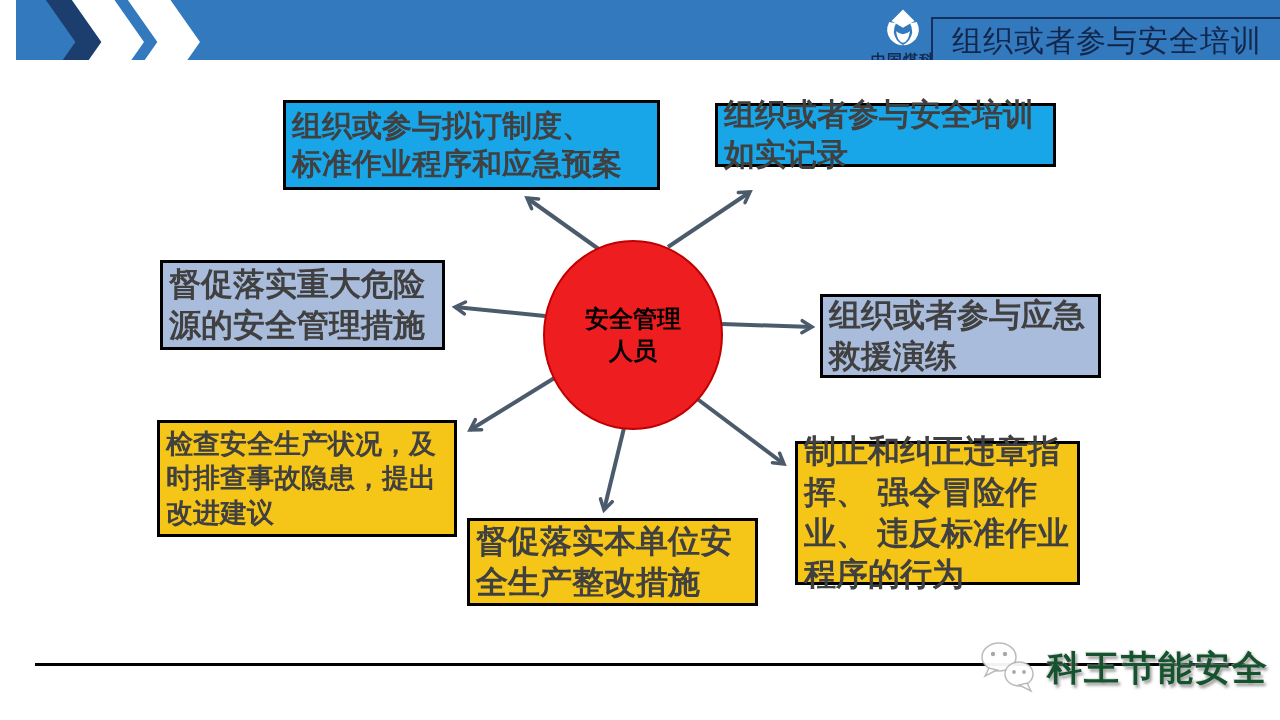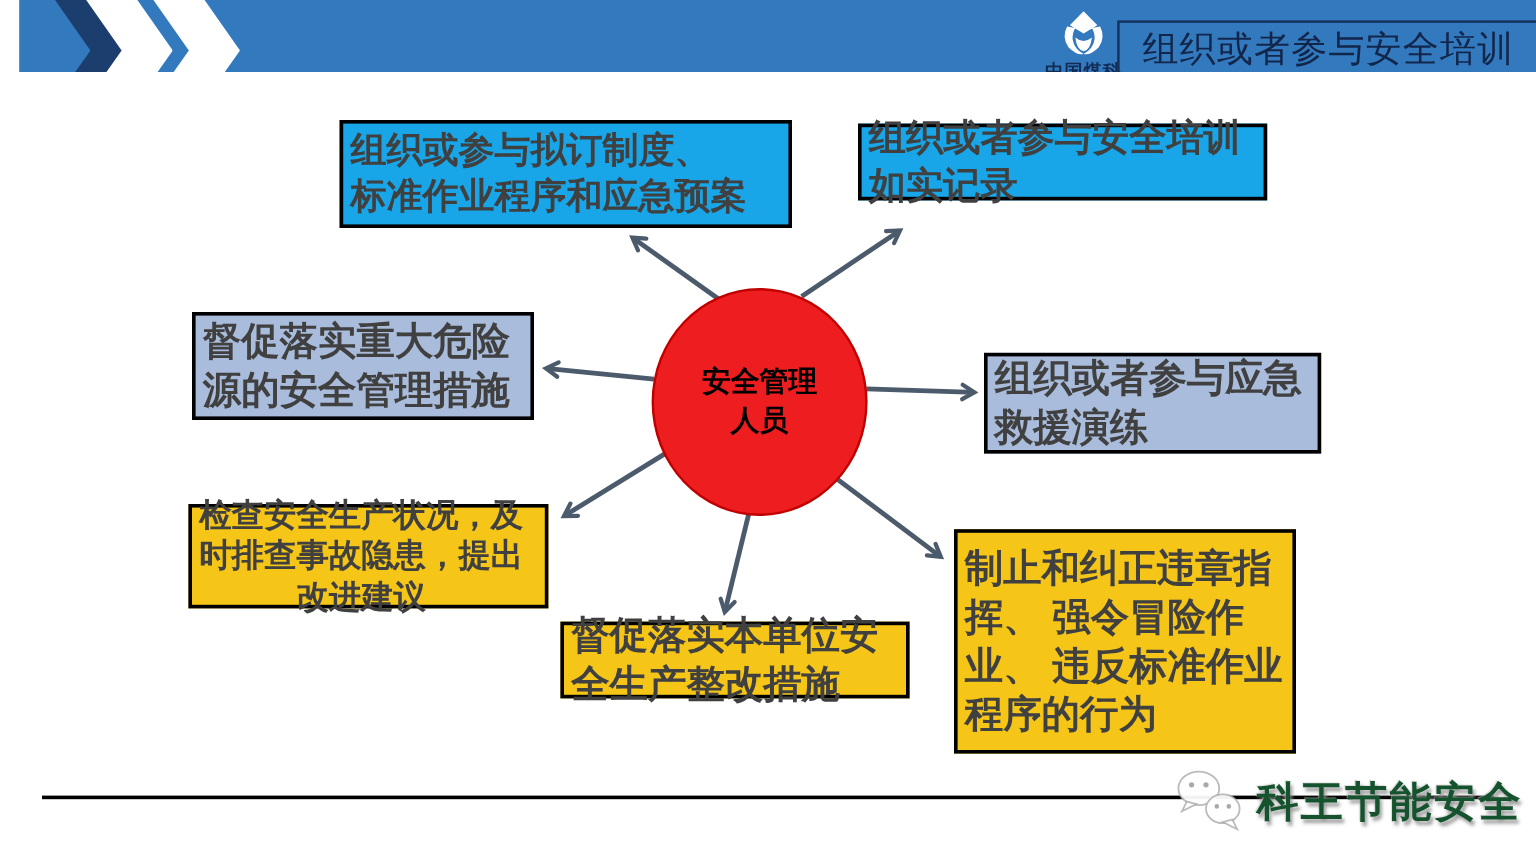--- a/index.html
+++ b/index.html
@@ -87,28 +87,28 @@
 
   <div class="dbox fs31" style="left: 715px; top: 103px; width: 341px; height: 64px; background-color: rgb(24, 166, 232);">组织或者参与安全培训
 如实记录</div>
 
   <div class="dbox fs32" style="left: 160px; top: 260px; width: 285px; height: 90px; background-color: rgb(169, 188, 219);">督促落实重大危险
 源的安全管理措施</div>
 
   <div class="dbox fs32" style="left: 820px; top: 294px; width: 281px; height: 84px; background-color: rgb(169, 188, 219);">组织或者参与应急
 救援演练</div>
 
-  <div class="dbox fs27" style="left: 157px; top: 420px; width: 300px; height: 87px; background-color: rgb(245, 197, 23); text-align: center;">检查安全生产状况，及
+  <div class="dbox fs27" style="left: 157px; top: 420px; width: 300px; height: 117px; background-color: rgb(245, 197, 23);">检查安全生产状况，及
 时排查事故隐患，提出
 改进建议</div>
 
-  <div class="dbox fs32" style="left: 467px; top: 518px; width: 291px; height: 64px; background-color: rgb(245, 197, 23);">督促落实本单位安
+  <div class="dbox fs32" style="left: 467px; top: 518px; width: 291px; height: 88px; background-color: rgb(245, 197, 23);">督促落实本单位安
 全生产整改措施</div>
 
-  <div class="dbox fs32" style="left: 795px; top: 441px; width: 285px; height: 187px; background-color: rgb(245, 197, 23);">制止和纠正违章指
+  <div class="dbox fs32" style="left: 795px; top: 441px; width: 285px; height: 144px; background-color: rgb(245, 197, 23);">制止和纠正违章指
 挥、 强令冒险作
 业、 违反标准作业
 程序的行为</div>
 
   <div class="center-circle" style="background-color: rgb(238, 29, 31);">
     <span>安全管理
 人员</span>
   </div>
 
   <div class="divider"></div>

